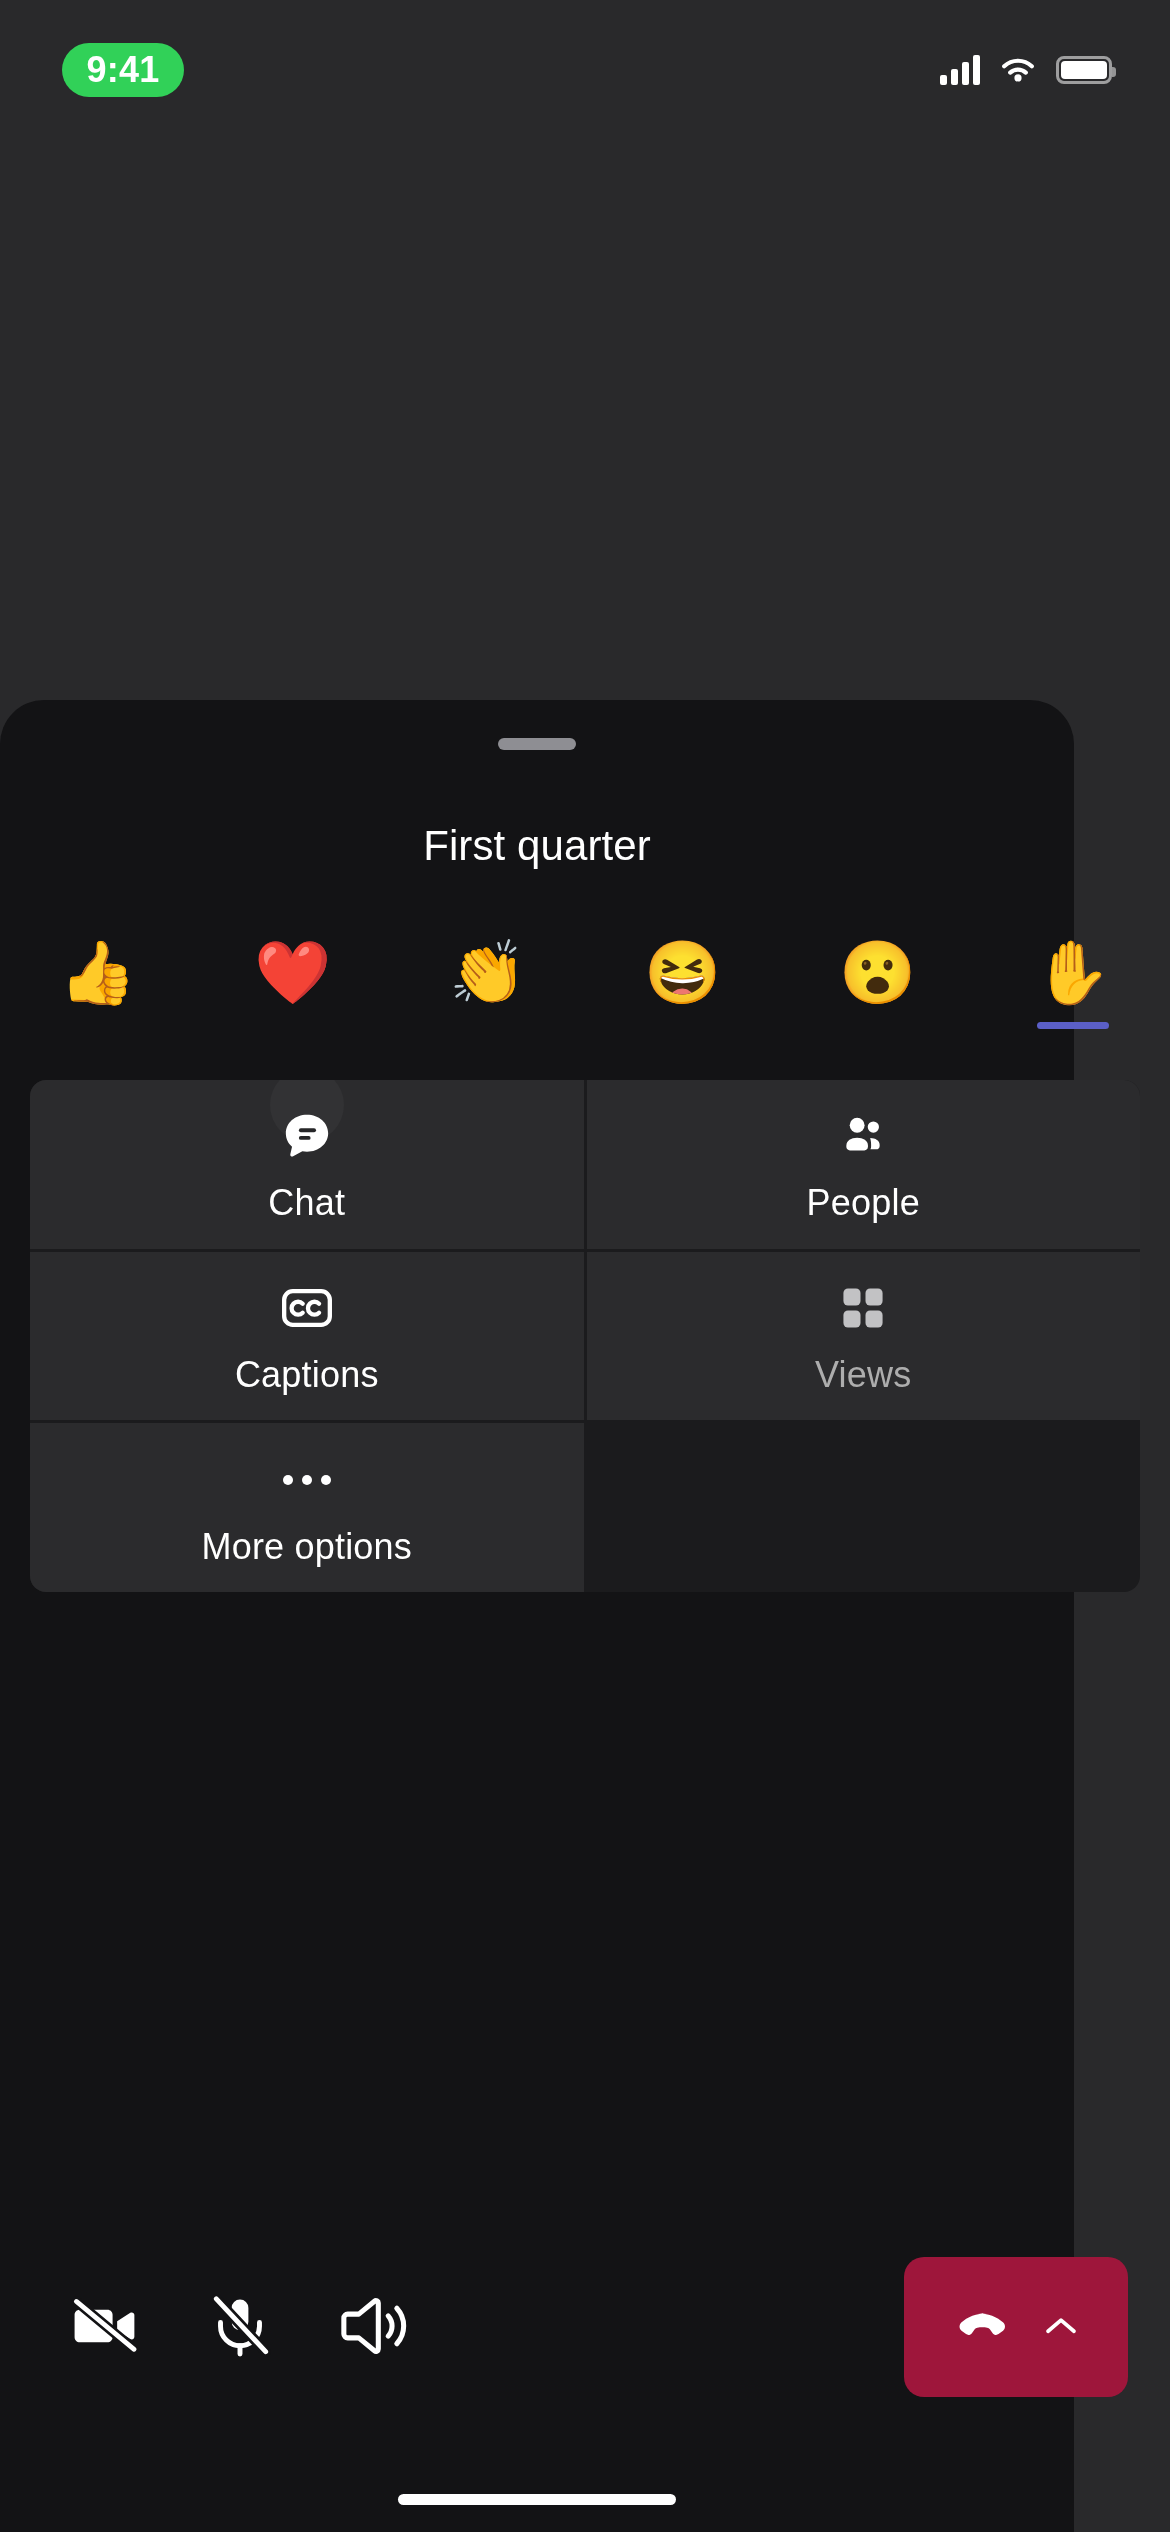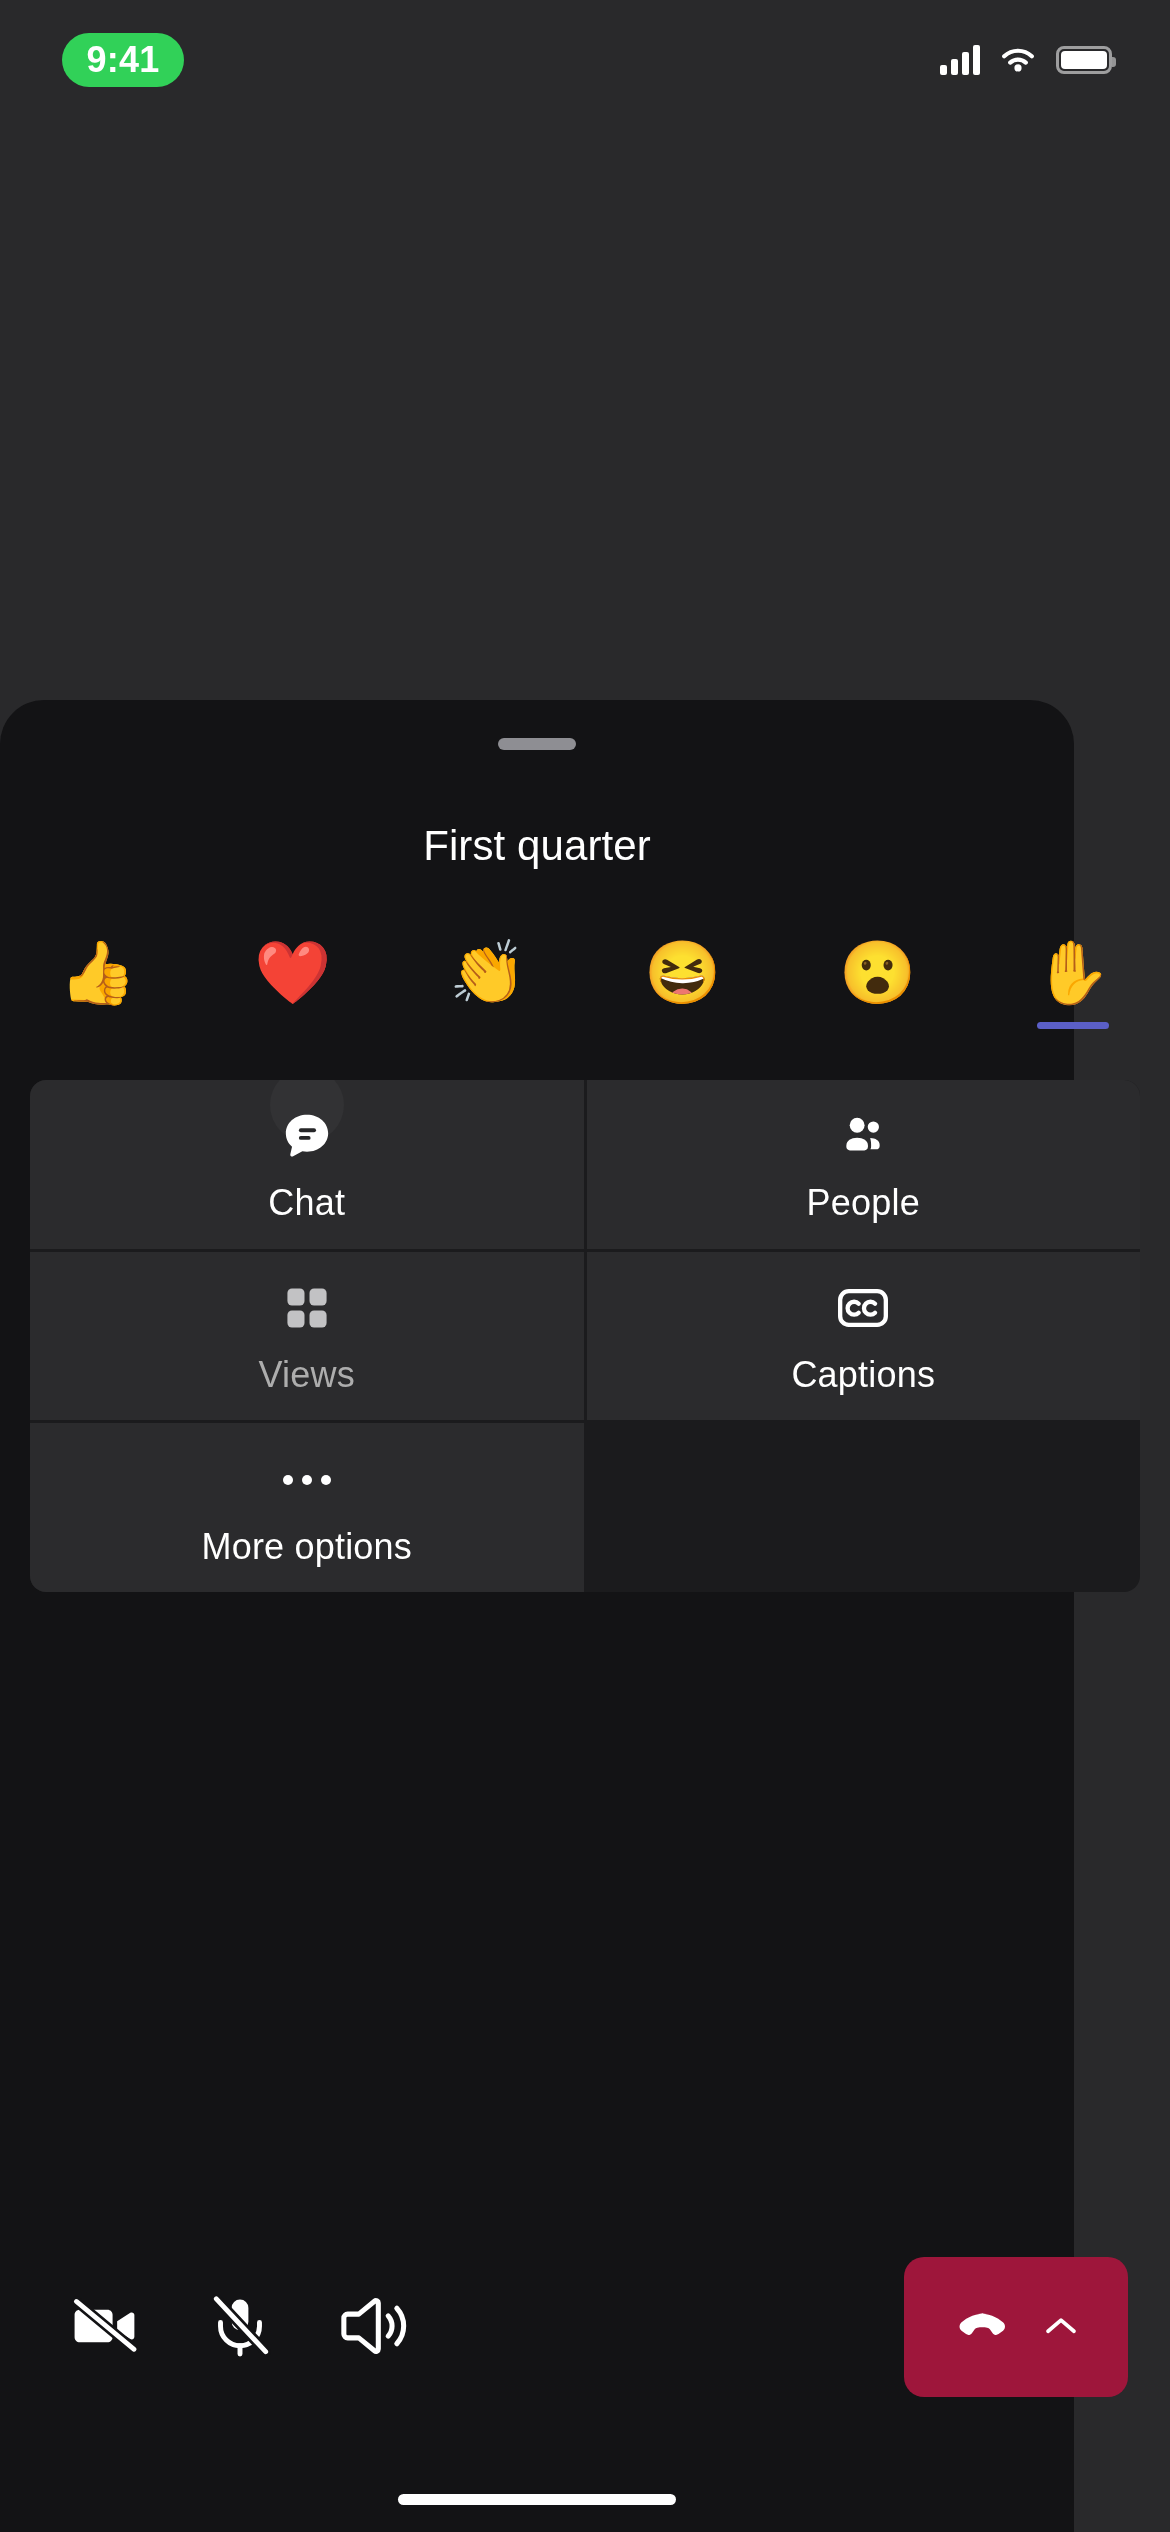--- a/index.html
+++ b/index.html
@@ -19,21 +19,21 @@
   
   #phone {
     position: absolute;
     inset: 0;
     background: #29292b;
   }
 
   
   #status-bar {
     position: absolute;
-    top: 0; left: 0;
+    top: 10px; left: 0;
     width: 1170px;
     height: 120px;
     z-index: 30;
   }
   #status-time-pill {
     position: absolute;
     left: 62px;
     top: 33px;
     height: 54px;
     min-width: 122px;
@@ -357,41 +357,41 @@
             <circle cx="9.4" cy="7.2" r="3.3" fill="#ffffff"></circle>
             <circle cx="16.6" cy="8.0" r="2.5" fill="#ffffff"></circle>
             <path d="M4.6 16.2c0-2.1 2.1-3.4 4.8-3.4s4.8 1.3 4.8 3.4v.6c0 .9-.7 1.6-1.6 1.6H6.2c-.9 0-1.6-.7-1.6-1.6z" fill="#ffffff"></path>
             <path d="M15.2 12.9c2.4.05 4.2 1.2 4.2 3v.5c0 .9-.7 1.5-1.5 1.5h-2.6c.2-.42.3-.9.3-1.4v-.6c0-1.2-.2-2.2-.4-3z" fill="#ffffff"></path>
           </svg>
         </span>
         <span class="cell-label">People</span>
       </button>
 
 
+      <button class="grid-cell">
+        <span class="cell-icon">
+          <svg width="56" height="56" viewBox="0 0 26 26">
+            <rect x="2.4" y="5.2" width="21.2" height="15.6" rx="4" fill="none" stroke="#ffffff" stroke-width="2"></rect>
+            <path d="M11.0 11.0a3 3 0 1 0 0 4.2" fill="none" stroke="#ffffff" stroke-width="2" stroke-linecap="round"></path>
+            <path d="M18.6 11.0a3 3 0 1 0 0 4.2" fill="none" stroke="#ffffff" stroke-width="2" stroke-linecap="round"></path>
+          </svg>
+        </span>
+        <span class="cell-label">Captions</span>
+      </button>
+
       <button class="grid-cell disabled">
         <span class="cell-icon">
           <svg width="50" height="50" viewBox="0 0 24 24">
             <rect x="2.6" y="2.6" width="8.2" height="8.2" rx="2.2" fill="#c2c2c4"></rect>
             <rect x="13.2" y="2.6" width="8.2" height="8.2" rx="2.2" fill="#c2c2c4"></rect>
             <rect x="2.6" y="13.2" width="8.2" height="8.2" rx="2.2" fill="#c2c2c4"></rect>
             <rect x="13.2" y="13.2" width="8.2" height="8.2" rx="2.2" fill="#c2c2c4"></rect>
           </svg>
         </span>
         <span class="cell-label">Views</span>
-      </button>
-
-      <button class="grid-cell">
-        <span class="cell-icon">
-          <svg width="56" height="56" viewBox="0 0 26 26">
-            <rect x="2.4" y="5.2" width="21.2" height="15.6" rx="4" fill="none" stroke="#ffffff" stroke-width="2"></rect>
-            <path d="M11.0 11.0a3 3 0 1 0 0 4.2" fill="none" stroke="#ffffff" stroke-width="2" stroke-linecap="round"></path>
-            <path d="M18.6 11.0a3 3 0 1 0 0 4.2" fill="none" stroke="#ffffff" stroke-width="2" stroke-linecap="round"></path>
-          </svg>
-        </span>
-        <span class="cell-label">Captions</span>
       </button>
 
       <button class="grid-cell">
         <span class="cell-icon">
           <svg width="56" height="20" viewBox="0 0 56 20">
             <circle cx="9" cy="10" r="5" fill="#ffffff"></circle>
             <circle cx="28" cy="10" r="5" fill="#ffffff"></circle>
             <circle cx="47" cy="10" r="5" fill="#ffffff"></circle>
           </svg>
         </span>

